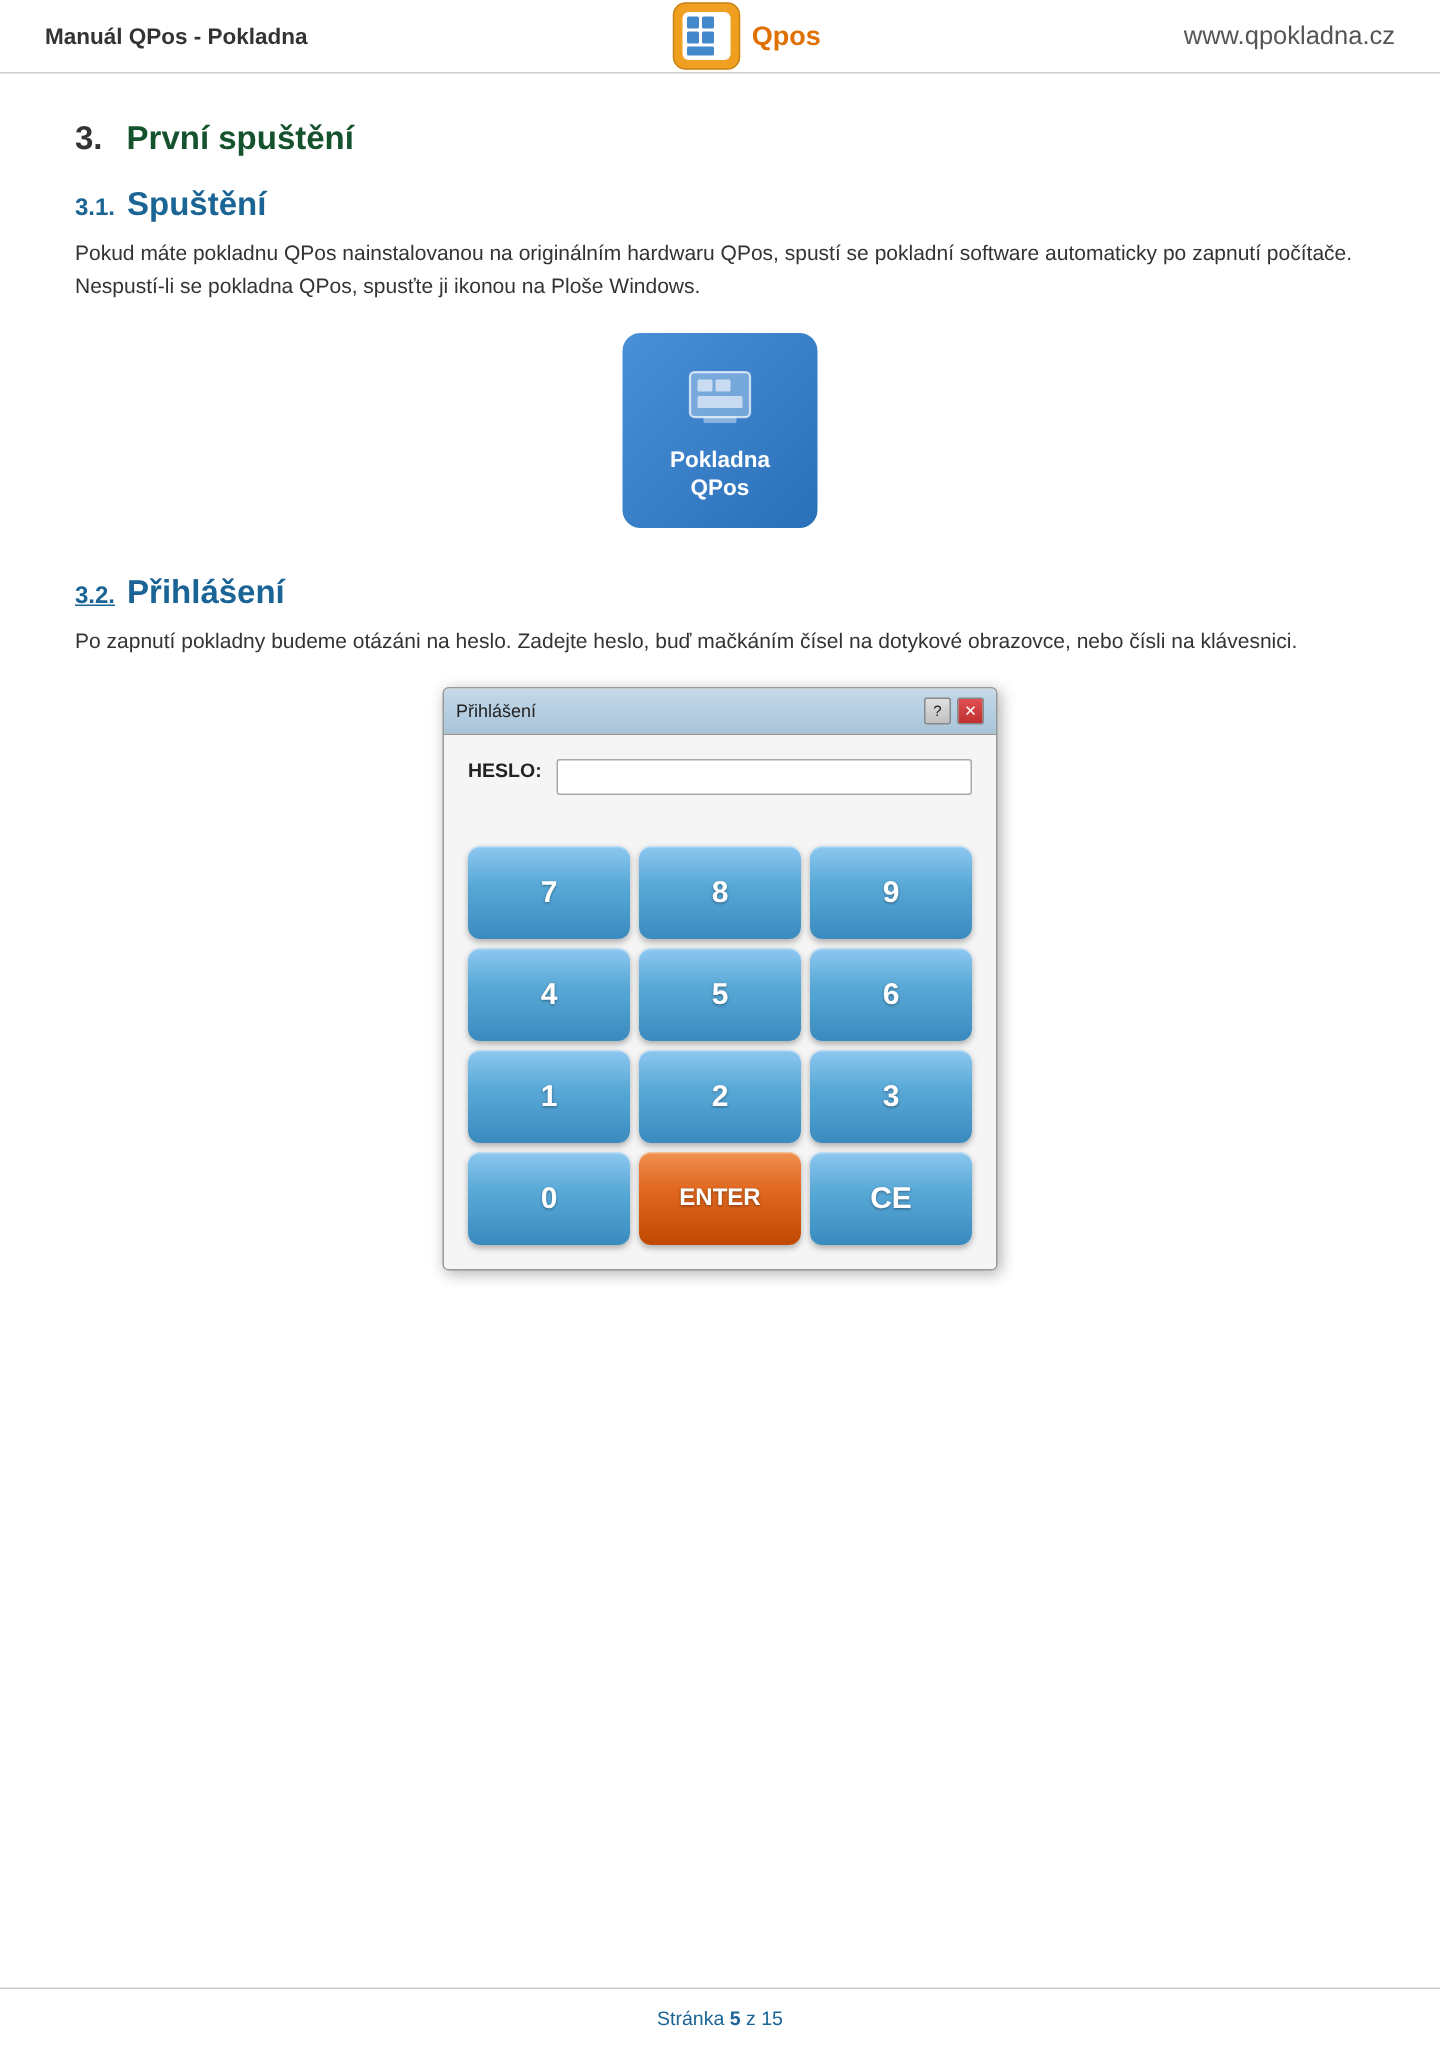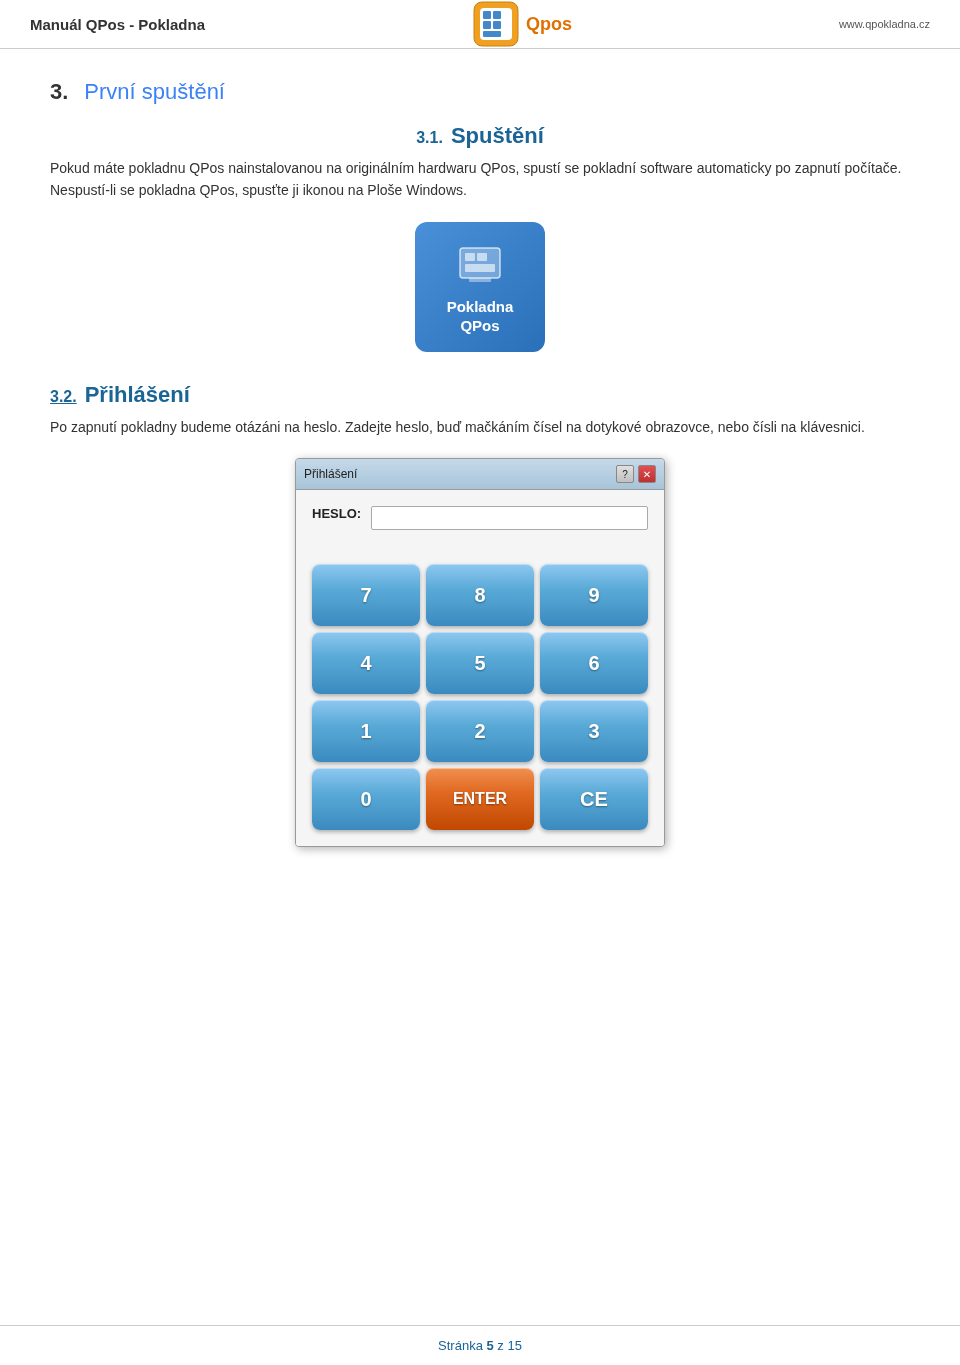--- a/index.html
+++ b/index.html
@@ -29,21 +29,21 @@
     .header-logo {
       display: flex;
       align-items: center;
       gap: 6px;
     }
     .logo-icon {
       width: 48px;
       height: 48px;
     }
     .header-right {
-      font-size: 11px;
+      font-size: 17px;
       color: #555;
     }
 
     
     .content {
       padding: 30px 50px 80px 50px;
     }
 
     .section-heading {
       font-size: 22px;
@@ -217,24 +217,24 @@
     <span style="font-size:18px;font-weight:bold;color:#e07000;">Qpos</span>
   </div>
 
   <span class="header-right">www.qpokladna.cz</span>
 </div>
 
 <div class="content">
 
   <div style="display:flex;align-items:baseline;gap:16px;margin-bottom:18px;">
     <span style="font-size:22px;font-weight:bold;color:#333;">3.</span>
-    <span style="font-size:22px;font-weight:normal;color:#3b82f6;">První spuštění</span>
-  </div>
-
-  <div style="display:flex;align-items:baseline;gap:8px;margin-bottom:6px;justify-content:center;">
+    <span style="font-size:22px;font-weight:bold;color:#14532d;">První spuštění</span>
+  </div>
+
+  <div style="display:flex;align-items:baseline;gap:8px;margin-bottom:6px;">
     <span style="font-size:16px;font-weight:bold;color:#1a6496;">3.1.</span>
     <span class="section-heading">Spuštění</span>
   </div>
   <p class="body-text">Pokud máte pokladnu QPos nainstalovanou na originálním hardwaru QPos, spustí se pokladní software automaticky po zapnutí počítače. Nespustí-li se pokladna QPos, spusťte ji ikonou na Ploše Windows.</p>
 
   <div class="pokladna-icon-container">
     <div class="pokladna-icon-box">
       <svg width="50" height="50" viewBox="0 0 50 50" xmlns="http://www.w3.org/2000/svg">
         <rect x="5" y="8" width="40" height="30" rx="3" fill="rgba(255,255,255,0.3)" stroke="rgba(255,255,255,0.7)" stroke-width="1.5"></rect>
         <rect x="10" y="13" width="10" height="8" rx="1" fill="rgba(255,255,255,0.6)"></rect>

